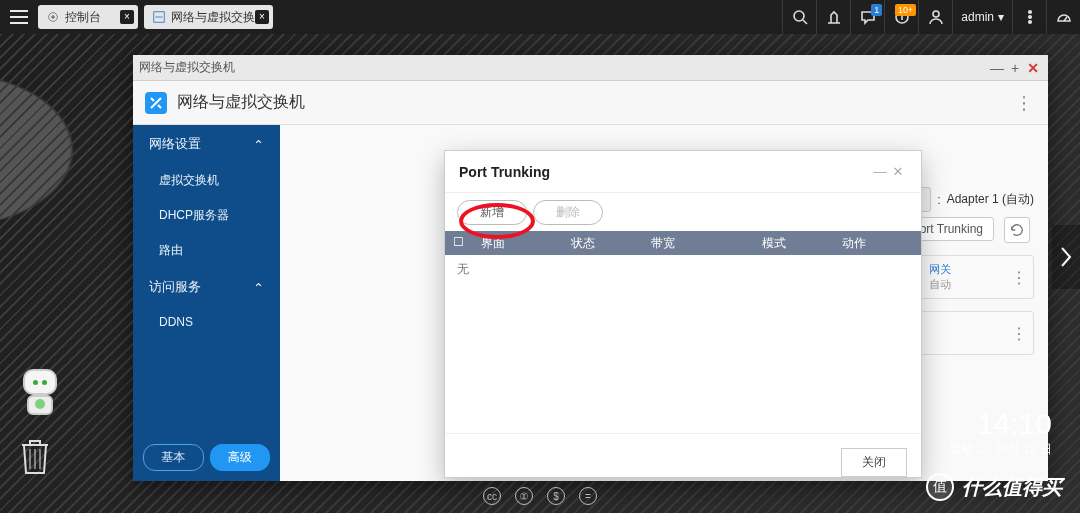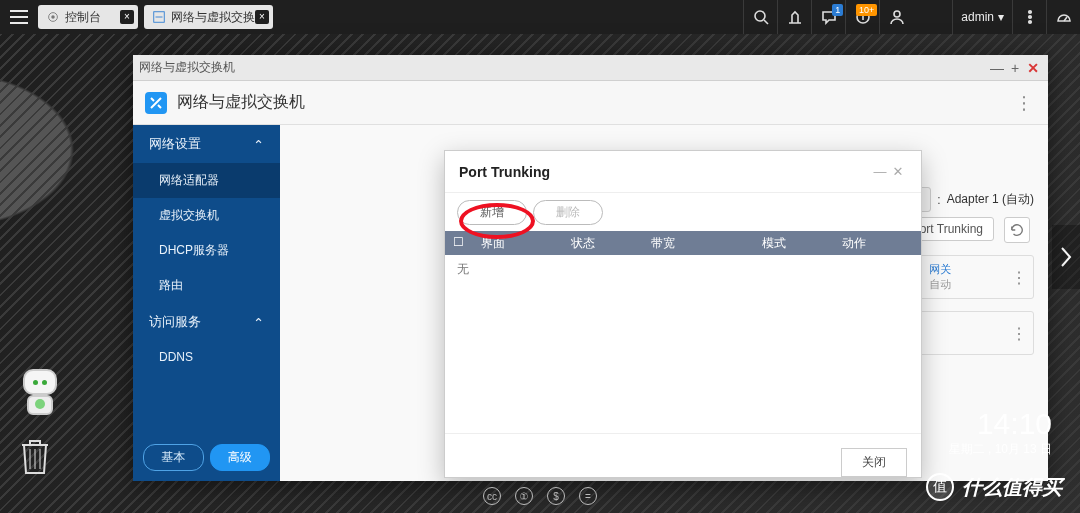--- a/index.html
+++ b/index.html
@@ -15,21 +15,21 @@
   .hamburger svg{width:18px;height:14px;}
   .tab { background:#e6e6e6; color:#333; height:24px; display:flex; align-items:center; padding:0 8px; border-radius:3px; margin-right:6px; min-width:100px; position:relative;}
   .tab .close { position:absolute; right:4px; color:#fff; background:#1f1f1f; width:14px; height:14px; font-size:10px; line-height:14px; text-align:center; border-radius:2px;}
   .tab-icon{width:14px;height:14px;margin-right:5px;display:inline-flex;align-items:center;justify-content:center;}
   .task-spacer{flex:1;}
   .task-icons{display:flex;align-items:center;height:100%;}
   .t-icon{position:relative;width:34px;height:34px;display:flex;align-items:center;justify-content:center;border-left:1px solid #3a3a3a;cursor:pointer;}
   .t-icon svg{width:16px;height:16px;stroke:#ddd;fill:none;stroke-width:1.6;}
   .badge{position:absolute;top:4px;right:2px;background:#ff9500;color:#fff;font-size:9px;border-radius:2px;padding:0 3px;line-height:12px;}
   .badge.blue{background:#2b7cd3;}
-  .username{padding:0 8px; font-size:12px; display:flex; align-items:center; gap:4px; border-left:1px solid #3a3a3a; height:100%;margin-left:39px;}
+  .username{padding:0 8px; font-size:12px; display:flex; align-items:center; gap:4px; border-left:1px solid #3a3a3a; height:100%;}
   
   .window{position:absolute; left:133px; top:55px; width:915px; height:426px; background:#a16207; box-shadow:0 4px 24px rgba(0,0,0,0.5); display:flex; flex-direction:column; z-index:10;}
   .win-titlebar{height:26px; background:#e9e9e9; border-bottom:1px solid #d0d0d0; display:flex; align-items:center; padding:0 6px; font-size:12px; color:#555;}
   .win-titlebar .spacer{flex:1;}
   .win-btn{width:18px;height:18px;display:flex;align-items:center;justify-content:center;font-size:14px;color:#666;cursor:pointer;}
   .win-btn.close{color:#d93636;font-weight:bold;}
   .app-header{height:44px; background:#f7f7f7; border-bottom:1px solid #e0e0e0; display:flex; align-items:center; padding:0 12px; gap:10px;}
   .app-icon{width:22px;height:22px;background:#2196f3;border-radius:4px;display:flex;align-items:center;justify-content:center;}
   .app-icon svg{width:14px;height:14px;fill:#fff;}
   .app-title{font-size:16px;color:#333;}
@@ -218,21 +218,20 @@
     <div class="app-title">网络与虚拟交换机</div>
     <div class="spacer" style="flex:1"></div>
     <div class="app-more">⋮</div>
   </div>
   <div class="app-body">
     <div class="sidebar">
       <div class="sb-group">
           <span>网络设置</span>
           <span class="chev">⌄</span>
         </div>
-      <div class="sb-item active">网络适配器</div>
       <div class="sb-item">虚拟交换机</div>
       <div class="sb-item">DHCP服务器</div>
       <div class="sb-item">路由</div>
       <div class="sb-group">
           <span>访问服务</span>
           <span class="chev">⌄</span>
         </div>
       <div class="sb-item">DDNS</div>
       <div class="sidebar-footer">
         <div class="pill">基本</div>

